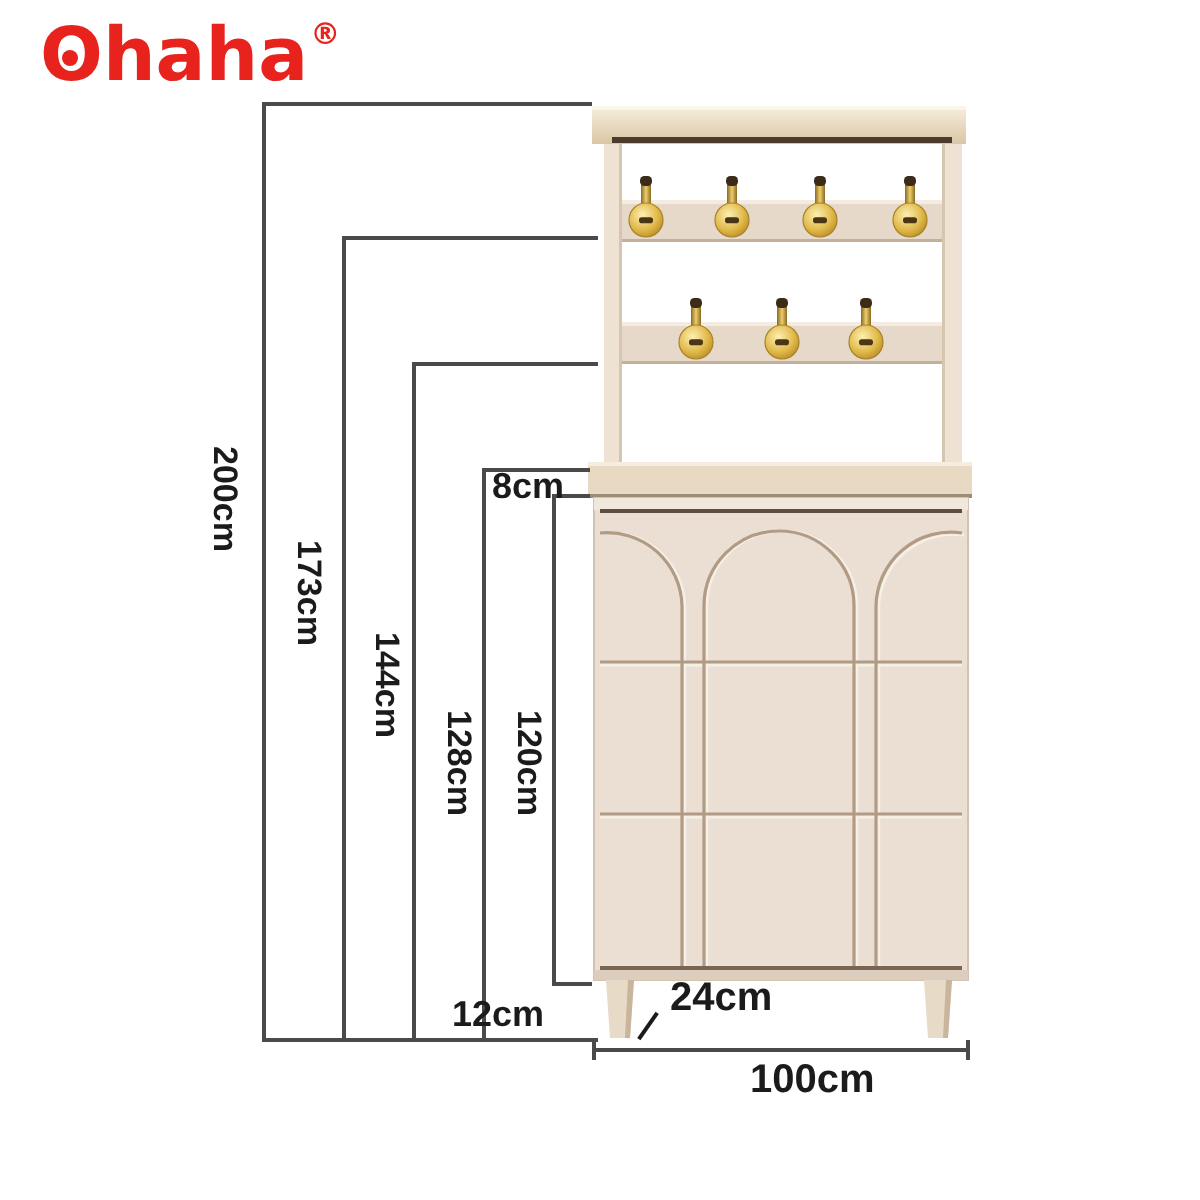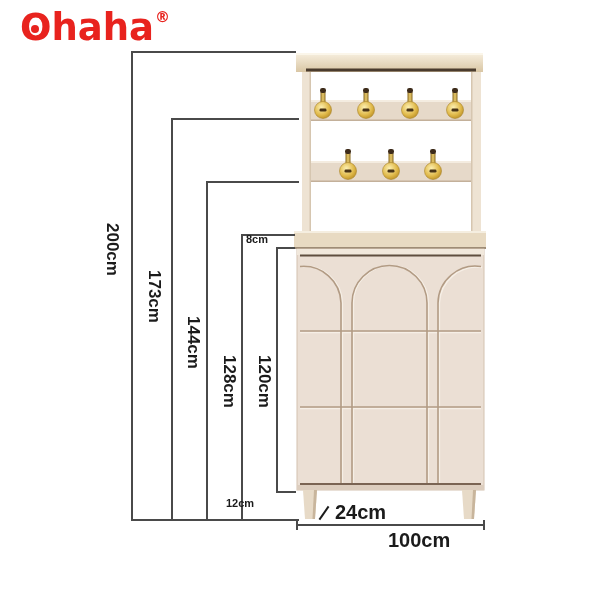--- a/index.html
+++ b/index.html
@@ -9,21 +9,21 @@
   .logo{position:absolute;left:20px;top:6px;color:#e8231e;font-weight:bold;
         font-size:37px;font-family:"DejaVu Sans",sans-serif;letter-spacing:0;}
   .logo sup{font-size:15px;vertical-align:18px;margin-left:1px;}
   .logo-dot{position:absolute;left:31px;top:25px;width:8px;height:8px;border-radius:50%;
         background:#e8231e;}
   
   .dl{position:absolute;background:#4a4a4a;}
   
   .vlabel{position:absolute;writing-mode:vertical-rl;font-weight:bold;font-size:17px;
           color:#1b1b1b;width:20px;line-height:20px;}
-  .hlabel{position:absolute;font-weight:bold;font-size:11px;color:#1b1b1b;white-space:nowrap;}
+  .hlabel{position:absolute;font-weight:bold;font-size:18px;color:#1b1b1b;white-space:nowrap;}
   .big{font-size:20px;}
   .slash{position:absolute;left:323px;top:505px;width:2px;height:16px;background:#1b1b1b;
          transform:rotate(35deg);}
   svg{position:absolute;left:0;top:0;}
 </style>
 </head>
 <body>
 
 <div class="canvas">
 
@@ -174,16 +174,16 @@
 
   <div class="vlabel" style="left:102px;top:223px;">200cm</div>
   <div class="vlabel" style="left:144px;top:270px;">173cm</div>
   <div class="vlabel" style="left:183px;top:316px;">144cm</div>
   <div class="vlabel" style="left:219px;top:355px;">128cm</div>
   <div class="vlabel" style="left:254px;top:355px;">120cm</div>
 
   <div class="hlabel" style="left:246px;top:233px;">8cm</div>
   <div class="hlabel" style="left:226px;top:497px;">12cm</div>
   <div class="slash"></div>
-  <div class="hlabel big" style="left:335px;top:501px;text-align:right;">24cm</div>
-  <div class="hlabel big" style="left:388px;top:529px;">100cm</div>
+  <div class="hlabel big" style="left:335px;top:488px;text-align:right;">24cm</div>
+  <div class="hlabel big" style="left:375px;top:529px;">100cm</div>
 
 </div>
 
 </body></html>

